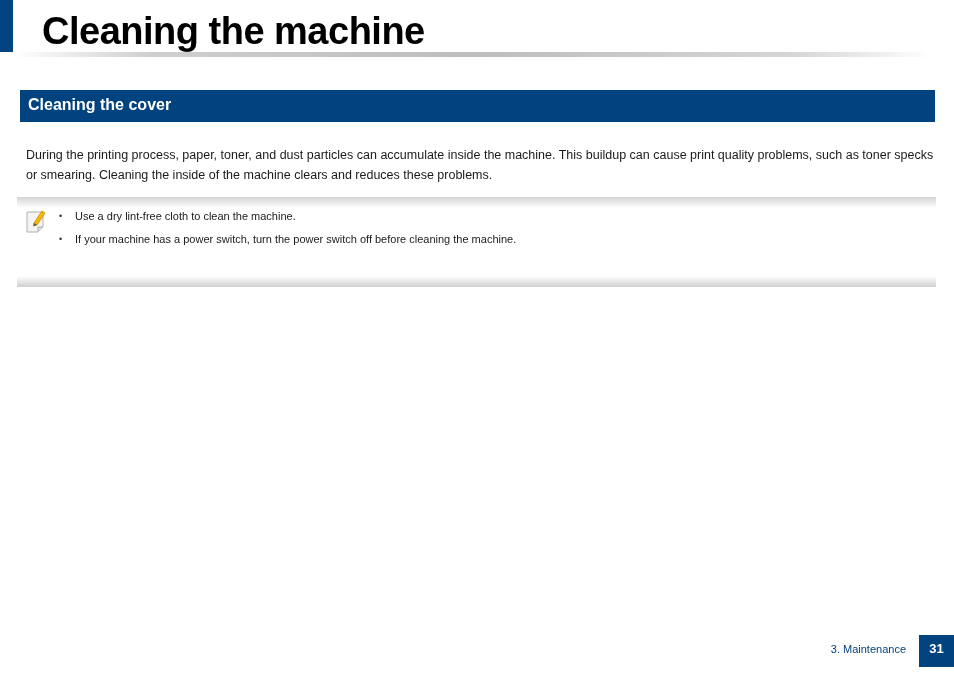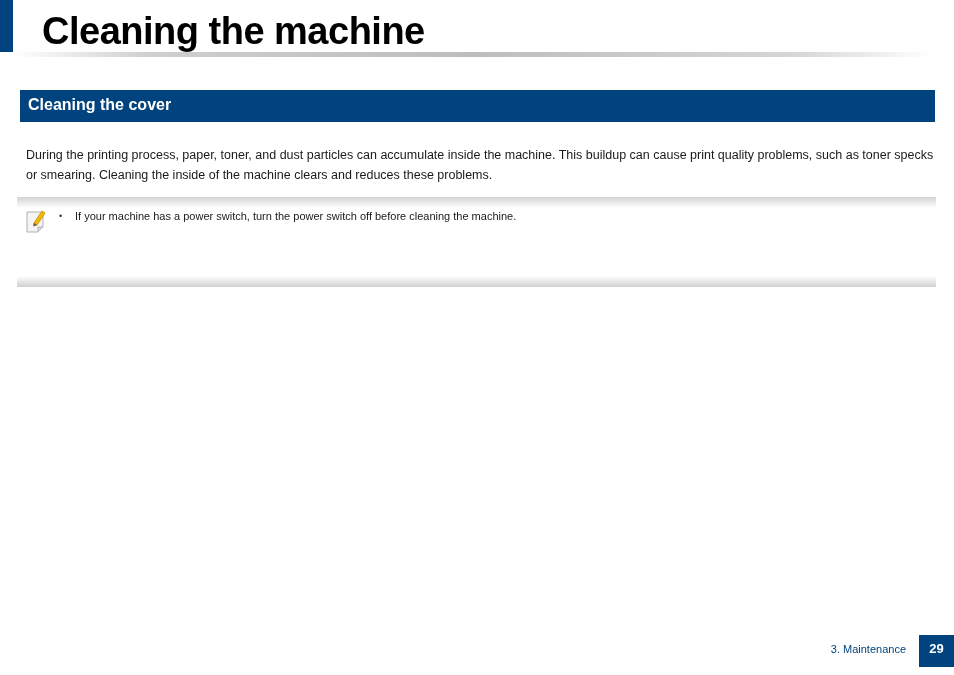--- a/index.html
+++ b/index.html
@@ -75,19 +75,20 @@
   <div class="note-top"></div>
   <div class="note-icon">
     <svg width="24" height="26" viewBox="0 0 24 26">
       <path d="M2 4 H18 V19 L13 24 H2 Z" fill="#f4f4f4" stroke="#b0b0b0" stroke-width="1"></path>
       <path d="M13 24 V19 H18" fill="#dcdcdc" stroke="#b0b0b0" stroke-width="1"></path>
       <path d="M9 15 L17 3 L20 5 L12 17 L8.5 18 Z" fill="#f5b800" stroke="#c78a00" stroke-width="0.8"></path>
       <path d="M8.5 18 L9 15 L12 17 Z" fill="#555"></path>
     </svg>
   </div>
   <ul class="note-list">
+    <li>Use a dry lint-free cloth to clean the machine.</li>
     <li>If your machine has a power switch, turn the power switch off before cleaning the machine.</li>
   </ul>
   <div class="note-bottom"></div>
 </div>
 
 <div class="footer-section">3. Maintenance</div>
-<div class="footer-page">29</div>
+<div class="footer-page">31</div>
 
 </body></html>

